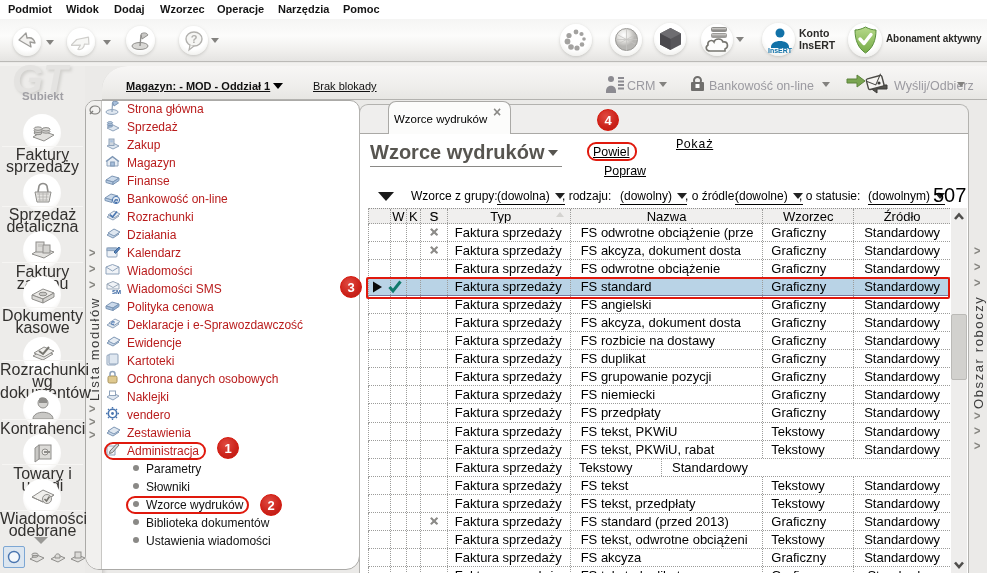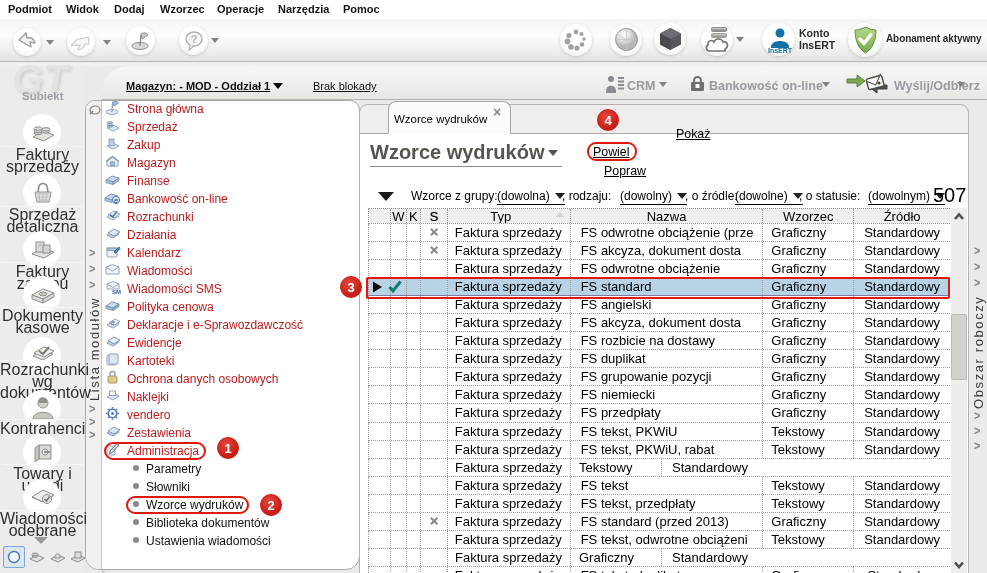--- a/index.html
+++ b/index.html
@@ -30,21 +30,21 @@
   .sicirc { position:absolute; left:23px; width:38px; height:38px; border-radius:50%;
      background:radial-gradient(circle at 50% 40%, #ffffff 60%, #f2f1ef 80%, #e6e5e2); }
 
   
   .frame { left:102px; top:66px; width:885px; height:507px;
      border-top-left-radius:26px 23px; background:#ebeae8; border-left:1px solid #cfcecb; border-top:1px solid #dddcd9; box-shadow:inset 2px 2px 3px rgba(150,148,145,.25); }
   .toolbar2 { left:102px; top:66px; width:885px; height:34px;
      background:linear-gradient(#f7f6f5, #efeeec 60%, #e7e6e3);
      border-top-left-radius:26px 23px; border-bottom:1px solid #b3b2af; }
   .tb2txt { position:absolute; font-size:11px; color:#111; }
-  .gray { color:#9b9aa0;font-weight:bold; }
+  .gray { color:#9b9aa0; }
 
   
   .treebox { left:85px; top:100px; width:275px; height:470px; background:#ffffff;
      border:1px solid #abaaa7; border-radius:10px 10px 14px 14px; }
   .strip { left:86px; top:101px; width:16px; height:468px; background:#f1f0ee;
      border-right:1px solid #c8c7c4; border-radius:9px 0 0 13px; }
   .vtext { position:absolute; writing-mode:vertical-rl; transform:rotate(180deg);
      font-size:13px; color:#3c3c3c; letter-spacing:1.6px; }
   .chev { position:absolute; font-size:11px; color:#85847f; font-weight:bold; transform:scaleY(1.15); }
   .treeitem { position:absolute; left:104px; font-size:12px; color:#b91c1c; height:18px; line-height:18px; white-space:nowrap; }
@@ -443,21 +443,21 @@
 <div class="abs tab"></div>
 <div class="abs tabhole"></div>
 <div class="abs" style="left:394px; top:113px; font-size:11.5px; color:#000;">Wzorce wydruków</div>
 <div class="abs" style="left:493px; top:104px; font-size:14px; font-weight:bold; color:#8a8986;">×</div>
 
 <div class="abs title">Wzorce wydruków<span style="display:inline-block;width:0;height:0;border-left:5px solid transparent;border-right:5px solid transparent;border-top:6px solid #575550;vertical-align:3px;margin-left:4px;"></span></div>
 <div class="abs titleline"></div>
 
 <a class="lk" style="left:593px; top:145px;">Powiel</a>
 <a class="lk" style="left:604px; top:164px;">Popraw</a>
-<a class="lk" style="left:676px; top:127px;">Pokaż</a>
+<a class="lk" style="left:676px; top:138px;font-family:Liberation Mono, monospace;">Pokaż</a>
 <div class="redbox" style="left:587px; top:142px; width:50px; height:19px;"></div>
 <div class="badge" style="left:597px; top:109px;">4</div>
 
 <div class="filter" style="left:378px; top:192px; width:0; height:0; border-left:8px solid transparent; border-right:8px solid transparent; border-top:9px solid #1a1a1a;"></div>
 <div class="filter" style="left:411px; top:189px;">Wzorce z grupy:</div>
 <div class="filter" style="left:497px; top:189px;"><span class="flk">(dowolna)<span class="fdrop"></span></span></div>
 <div class="filter" style="left:562px; top:189px;">, rodzaju:</div>
 <div class="filter" style="left:620px; top:189px;"><span class="flk">(dowolny)<span class="fdrop"></span></span></div>
 <div class="filter" style="left:685px; top:189px;">, o źródle:</div>
 <div class="filter" style="left:735px; top:189px;"><span class="flk">(dowolne)<span class="fdrop"></span></span></div>
@@ -654,20 +654,21 @@
       <div class="c5">FS tekst, odwrotne obciążeni</div>
       <div class="c6">Tekstowy</div>
       <div class="c7">Standardowy</div>
     </div>
   <div class="trow">
       <div class="c0"></div>
       <div class="c1"></div>
       <div class="c2"></div>
       <div class="c3"></div>
       <div class="c4">Faktura sprzedaży</div>
+      <div class="c5">FS akcyza</div>
       <div class="c6">Graficzny</div>
       <div class="c7">Standardowy</div>
     </div>
   <div class="trow">
       <div class="c0"></div>
       <div class="c1"></div>
       <div class="c2"></div>
       <div class="c3"></div>
       <div class="c4">Faktura sprzedaż</div>
       <div class="c5">FS tekst, duplikat</div>

